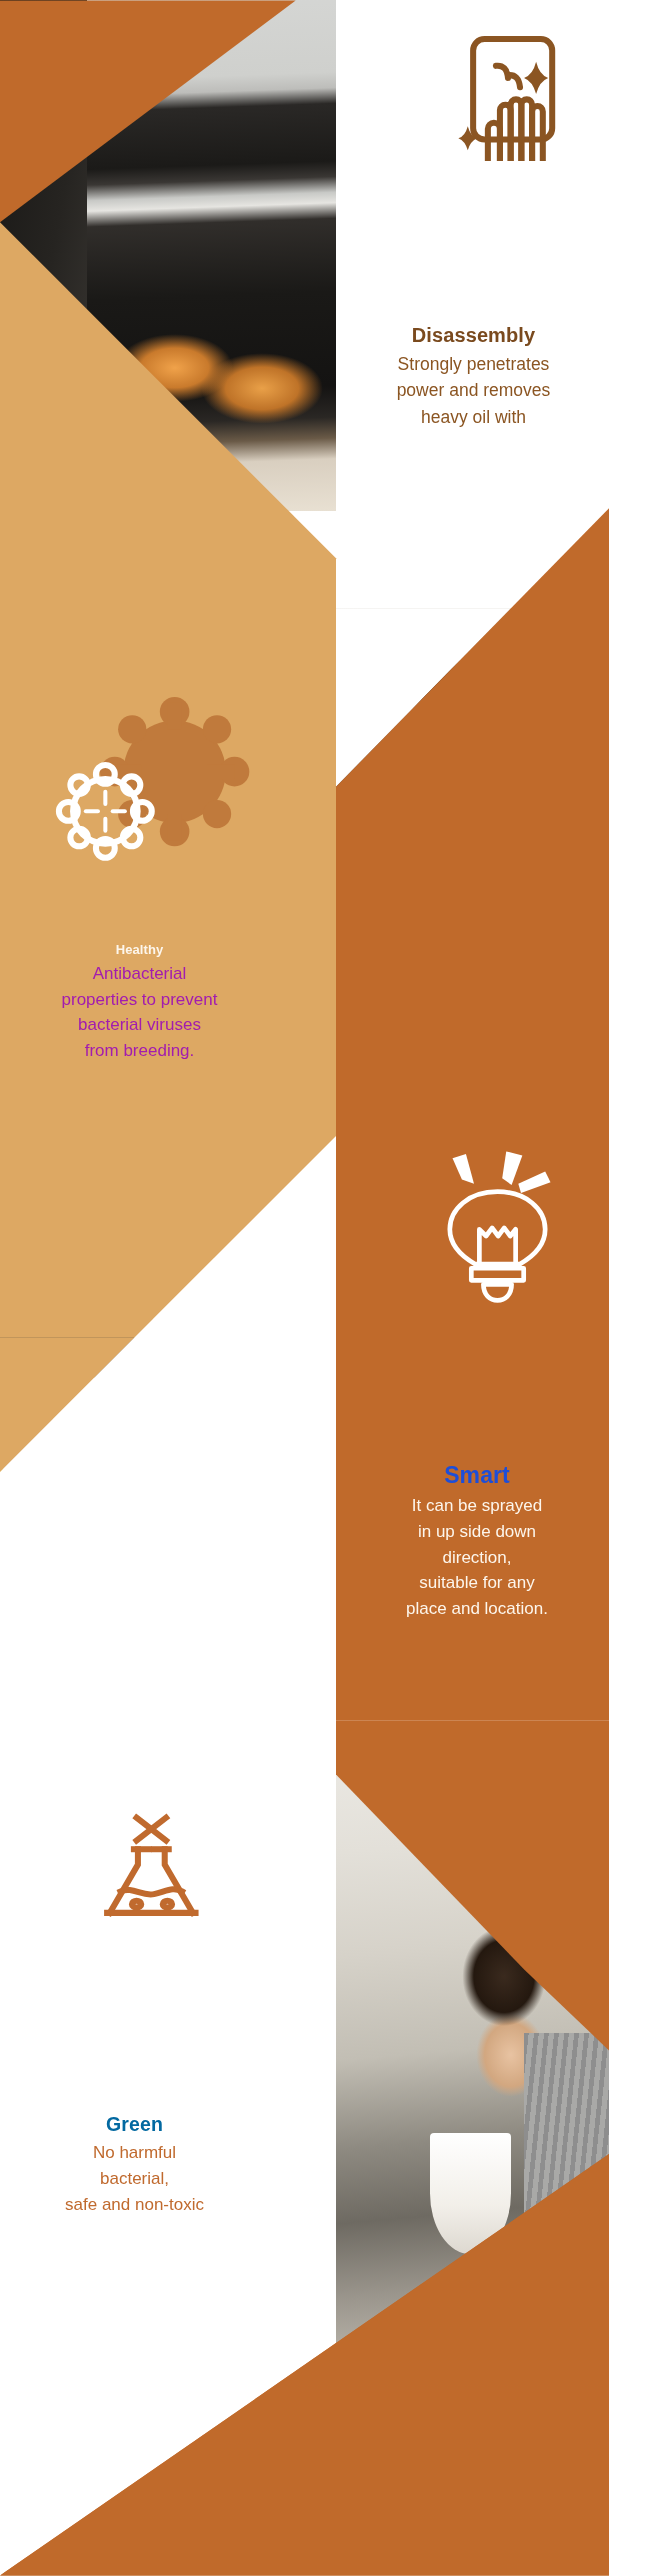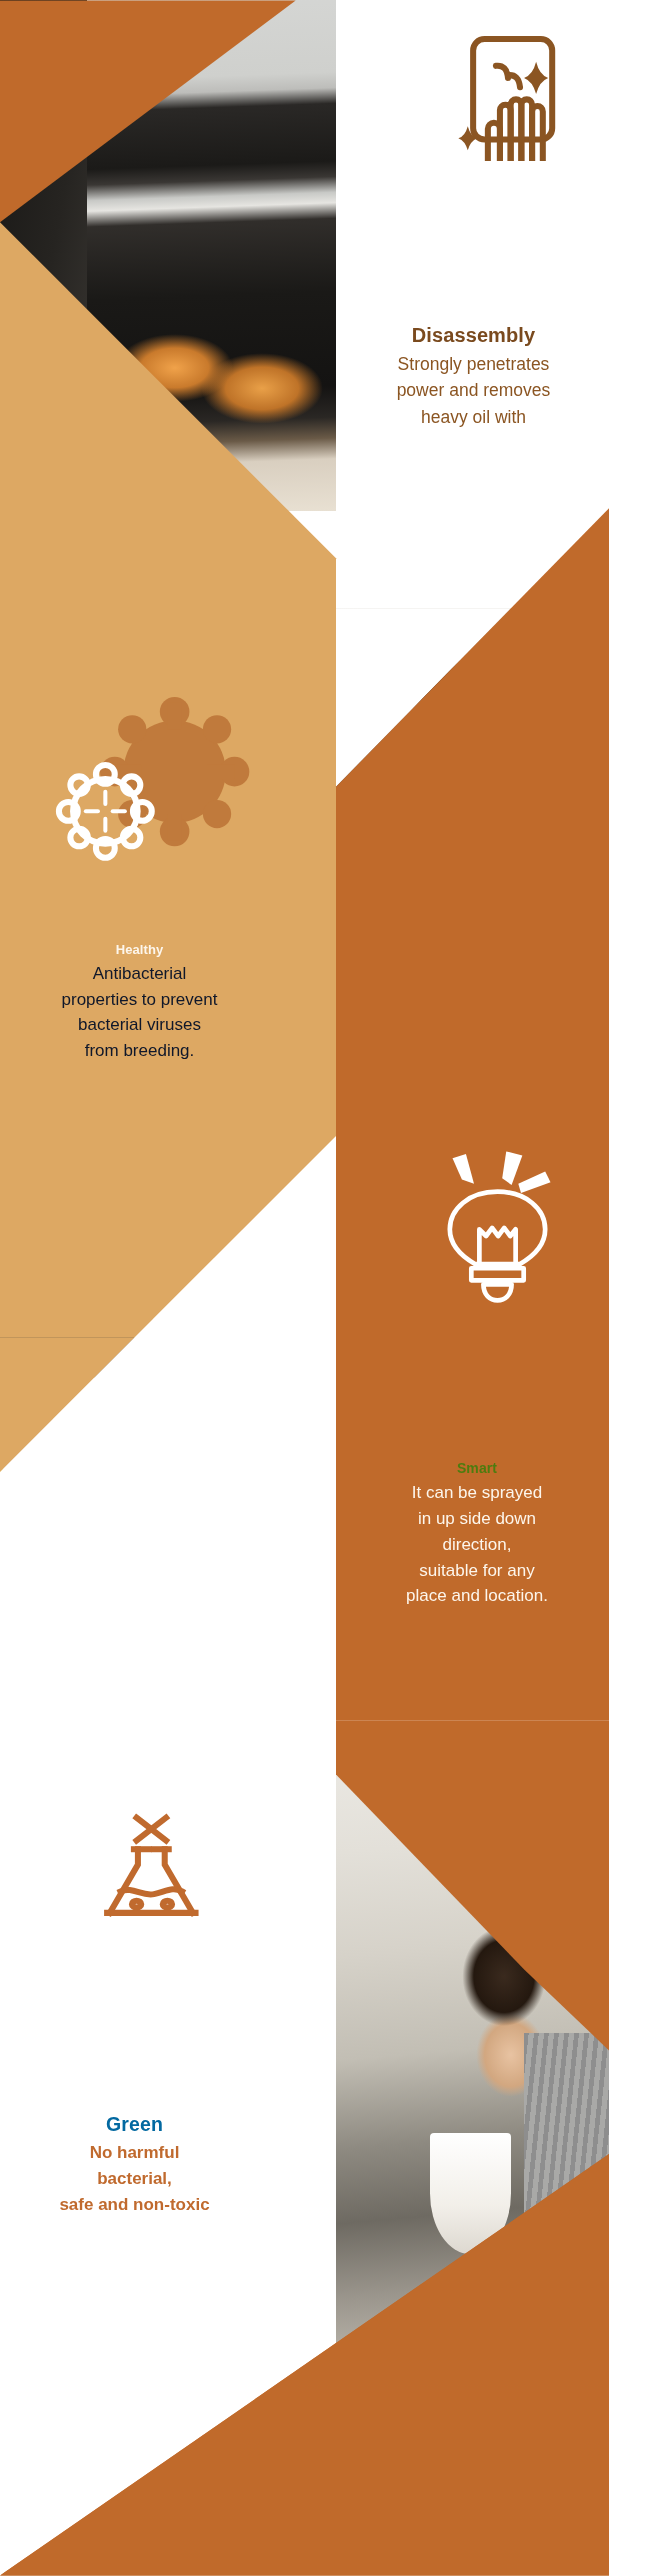--- a/index.html
+++ b/index.html
@@ -173,31 +173,31 @@
   }
 
   
   .s1 { left: 339px; top: 321px; width: 269px; }
   .s1 .t-title { font-size: 20px; color: #7a4a1e; }
   .s1 .t-body  { font-size: 17.5px; color: #8b5522; line-height: 1.52; }
 
   
   .s2 { left: 0px; top: 941px; width: 279px; }
   .s2 .t-title { font-size: 13px; color: #fdf6ec; }
-  .s2 .t-body  { font-size: 17px; color: #0f172a; line-height: 1.52; }
+  .s2 .t-body  { font-size: 17px; color: #a21caf; line-height: 1.52; }
 
   
   .s3 { left: 336px; top: 1459px; width: 282px; }
-  .s3 .t-title { font-size: 14px; color: #4d7c0f; }
+  .s3 .t-title { font-size: 23px; color: #1d4ed8; }
   .s3 .t-body  { font-size: 17px; color: #fdf6ec; line-height: 1.52; }
 
   
   .s4 { left: 0px; top: 2111px; width: 269px; }
   .s4 .t-title { font-size: 19.5px; color: #0369a1; }
-  .s4 .t-body  { font-size: 17px; color: #c06a2e; line-height: 1.52; font-weight: bold; }
+  .s4 .t-body  { font-size: 17px; color: #c06a2e; line-height: 1.52; }
 
   
   .icon-wrap { position: absolute; }
 </style>
 </head>
 <body>
 
 <div class="infographic">
 
   <div class="photo ph-oven" style="left:0;   top:0;    width:336px; height:511px;">

